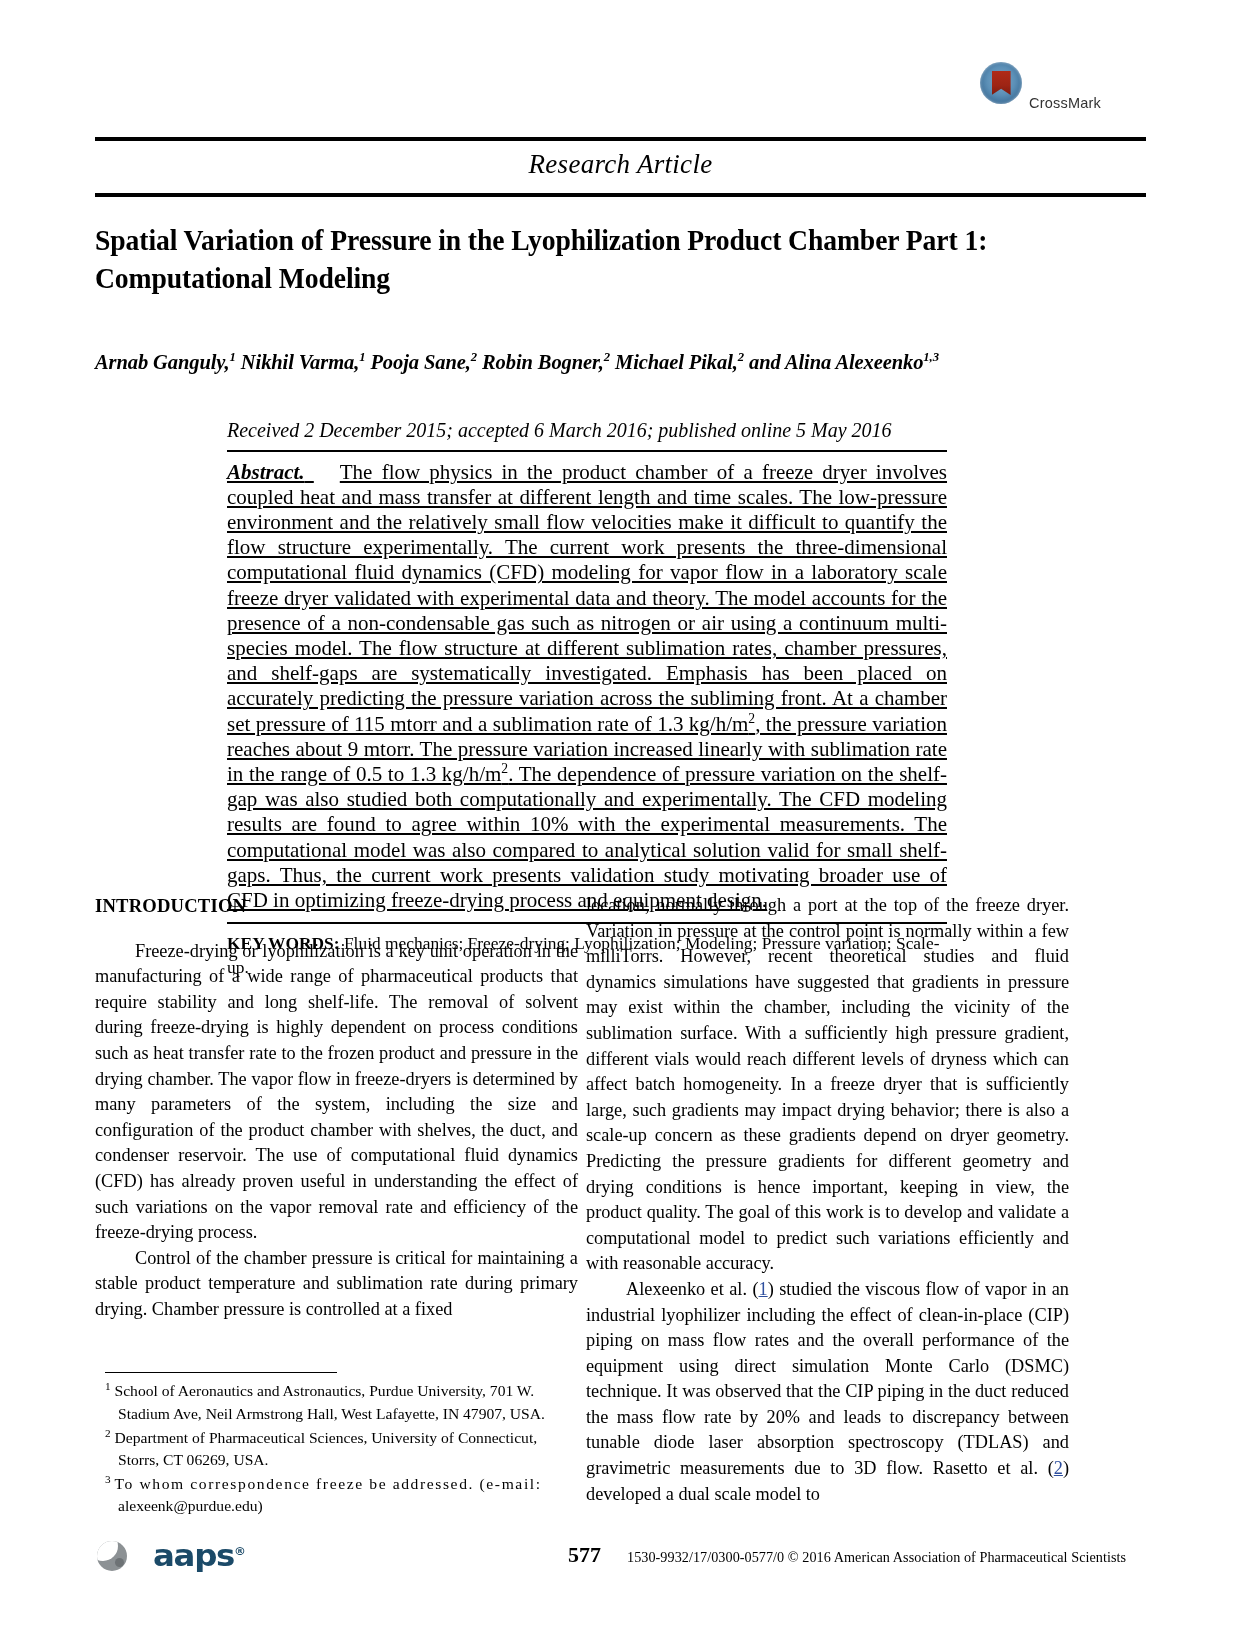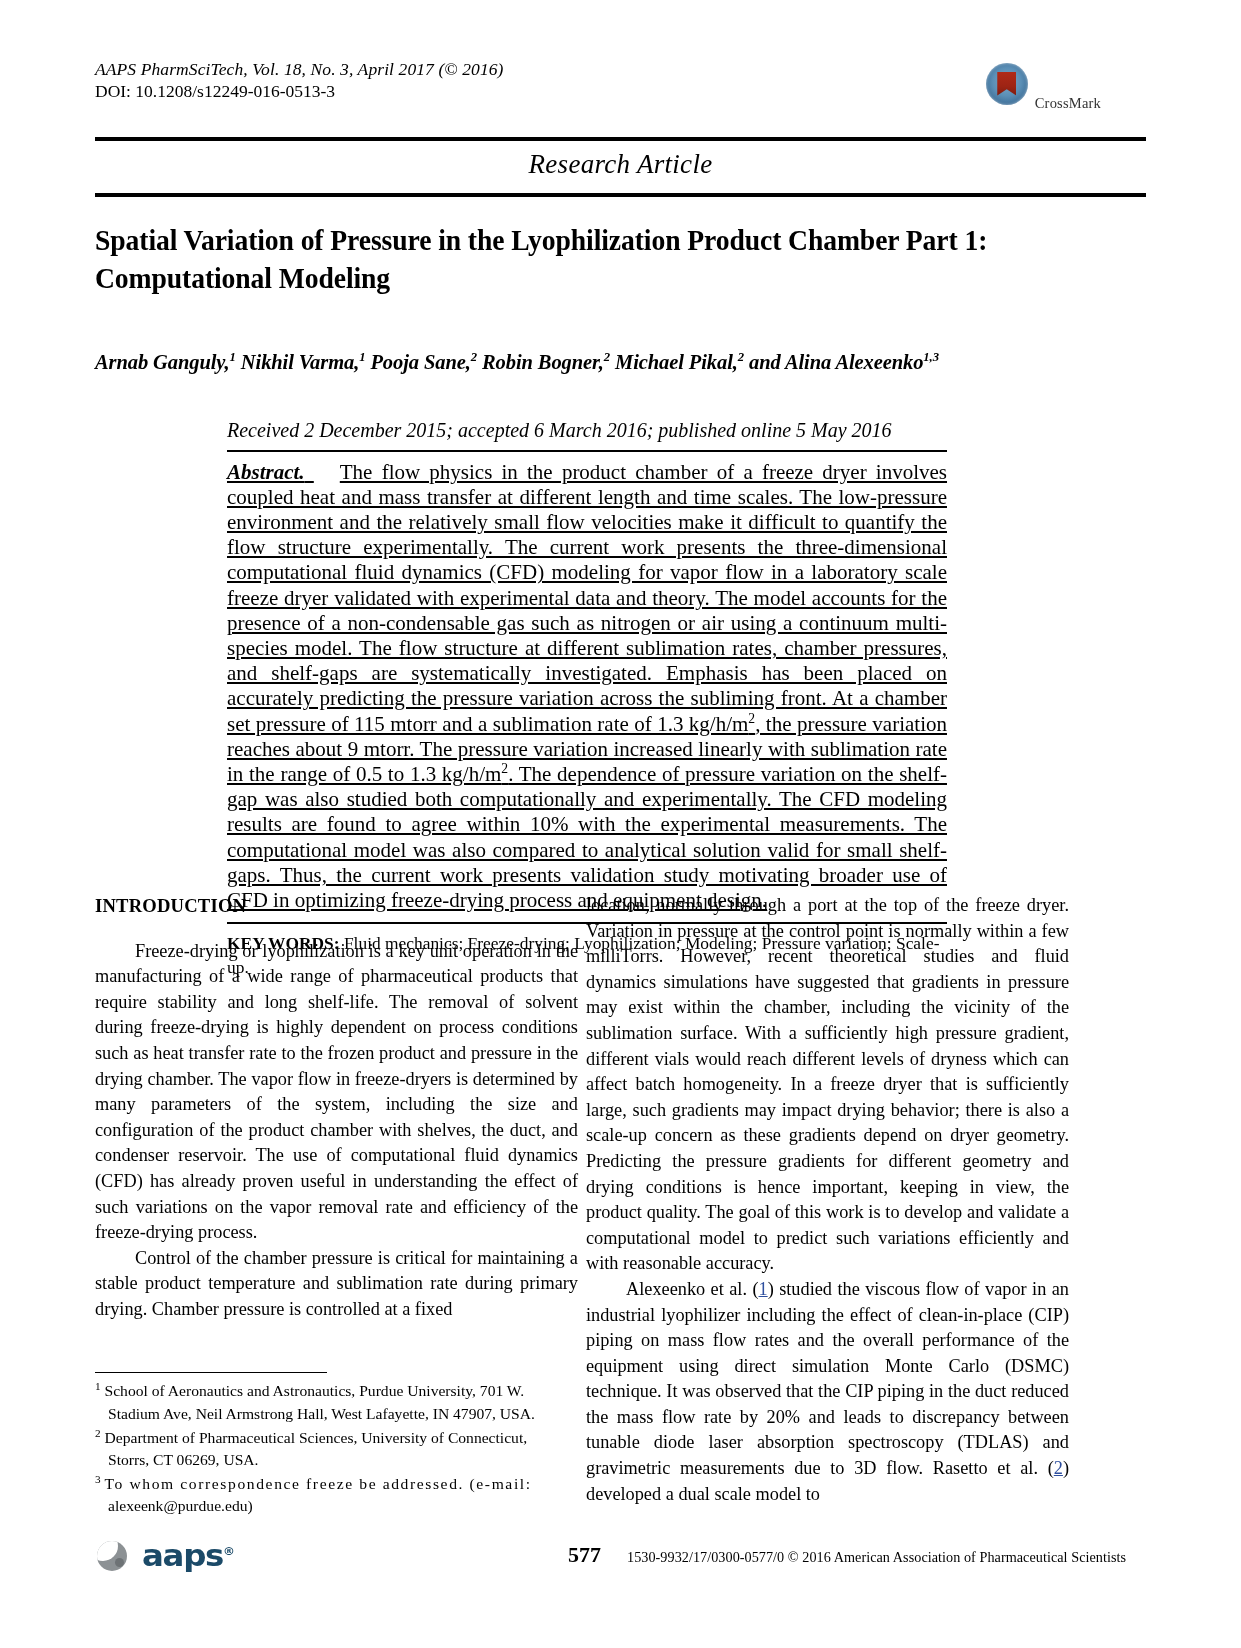--- a/index.html
+++ b/index.html
@@ -54,21 +54,21 @@
     justify-content: center;
     box-shadow: inset 0 0 3px rgba(255,255,255,0.6);
   }
   .crossmark-inner {
     width: 19px;
     height: 24px;
     background: linear-gradient(180deg, #b02a18 0%, #9e2414 60%, #7d1c0f 100%);
     clip-path: polygon(0 0, 100% 0, 100% 100%, 50% 74%, 0 100%);
   }
   .crossmark-text {
-    font-family: Liberation Serif, serif;
+    font-family: Liberation Sans, sans-serif;
     font-size: 14.5px;
     color: #333333;
     letter-spacing: 0.2px;
     margin-top: 40px;
   }
 
   
   .rule-thick {
     position: absolute;
     left: 95px;
@@ -197,21 +197,21 @@
     text-indent: 40px;
   }
   .col p.noindent { text-indent: 0; }
   .cite {
     color: #2e4f9e;
   }
 
   
   .footnotes {
     position: absolute;
-    left: 95px;
+    left: 105px;
     top: 1372px;
     width: 483px;
   }
   .fn-rule {
     width: 232px;
     height: 1.4px;
     background: #000000;
     margin-bottom: 7px;
   }
   .footnote {
@@ -229,21 +229,21 @@
   }
   .footnote .fn-cont { display: block; text-indent: 0; padding-left: 0; }
 
   
   .footer-logo {
     position: absolute;
     left: 97px;
     top: 1538px;
     display: flex;
     align-items: center;
-    gap: 15px;
+    gap: 26px;
   }
   .aaps-swoosh {
     width: 30px;
     height: 30px;
     border-radius: 50%;
     background: #8c9194;
     position: relative;
     overflow: hidden;
   }
   .aaps-swoosh::before {
@@ -295,24 +295,20 @@
     font-size: 14.2px;
     letter-spacing: 0.05px;
     white-space: nowrap;
   }
 </style>
 </head>
 <body>
 
 <div class="page">
 
-  <div class="journal-header">
-    <div class="journal-line">AAPS PharmSciTech, Vol. 18, No. 3, April 2017 (© 2016)</div>
-    <div class="doi-line">DOI: 10.1208/s12249-016-0513-3</div>
-  </div>
 
   <div class="crossmark">
     <div class="crossmark-badge">
       <div class="crossmark-inner"></div>
     </div>
     <div class="crossmark-text">CrossMark</div>
   </div>
 
   <div class="rule-thick rule-top"></div>
   <div class="research-article">Research Article</div>

